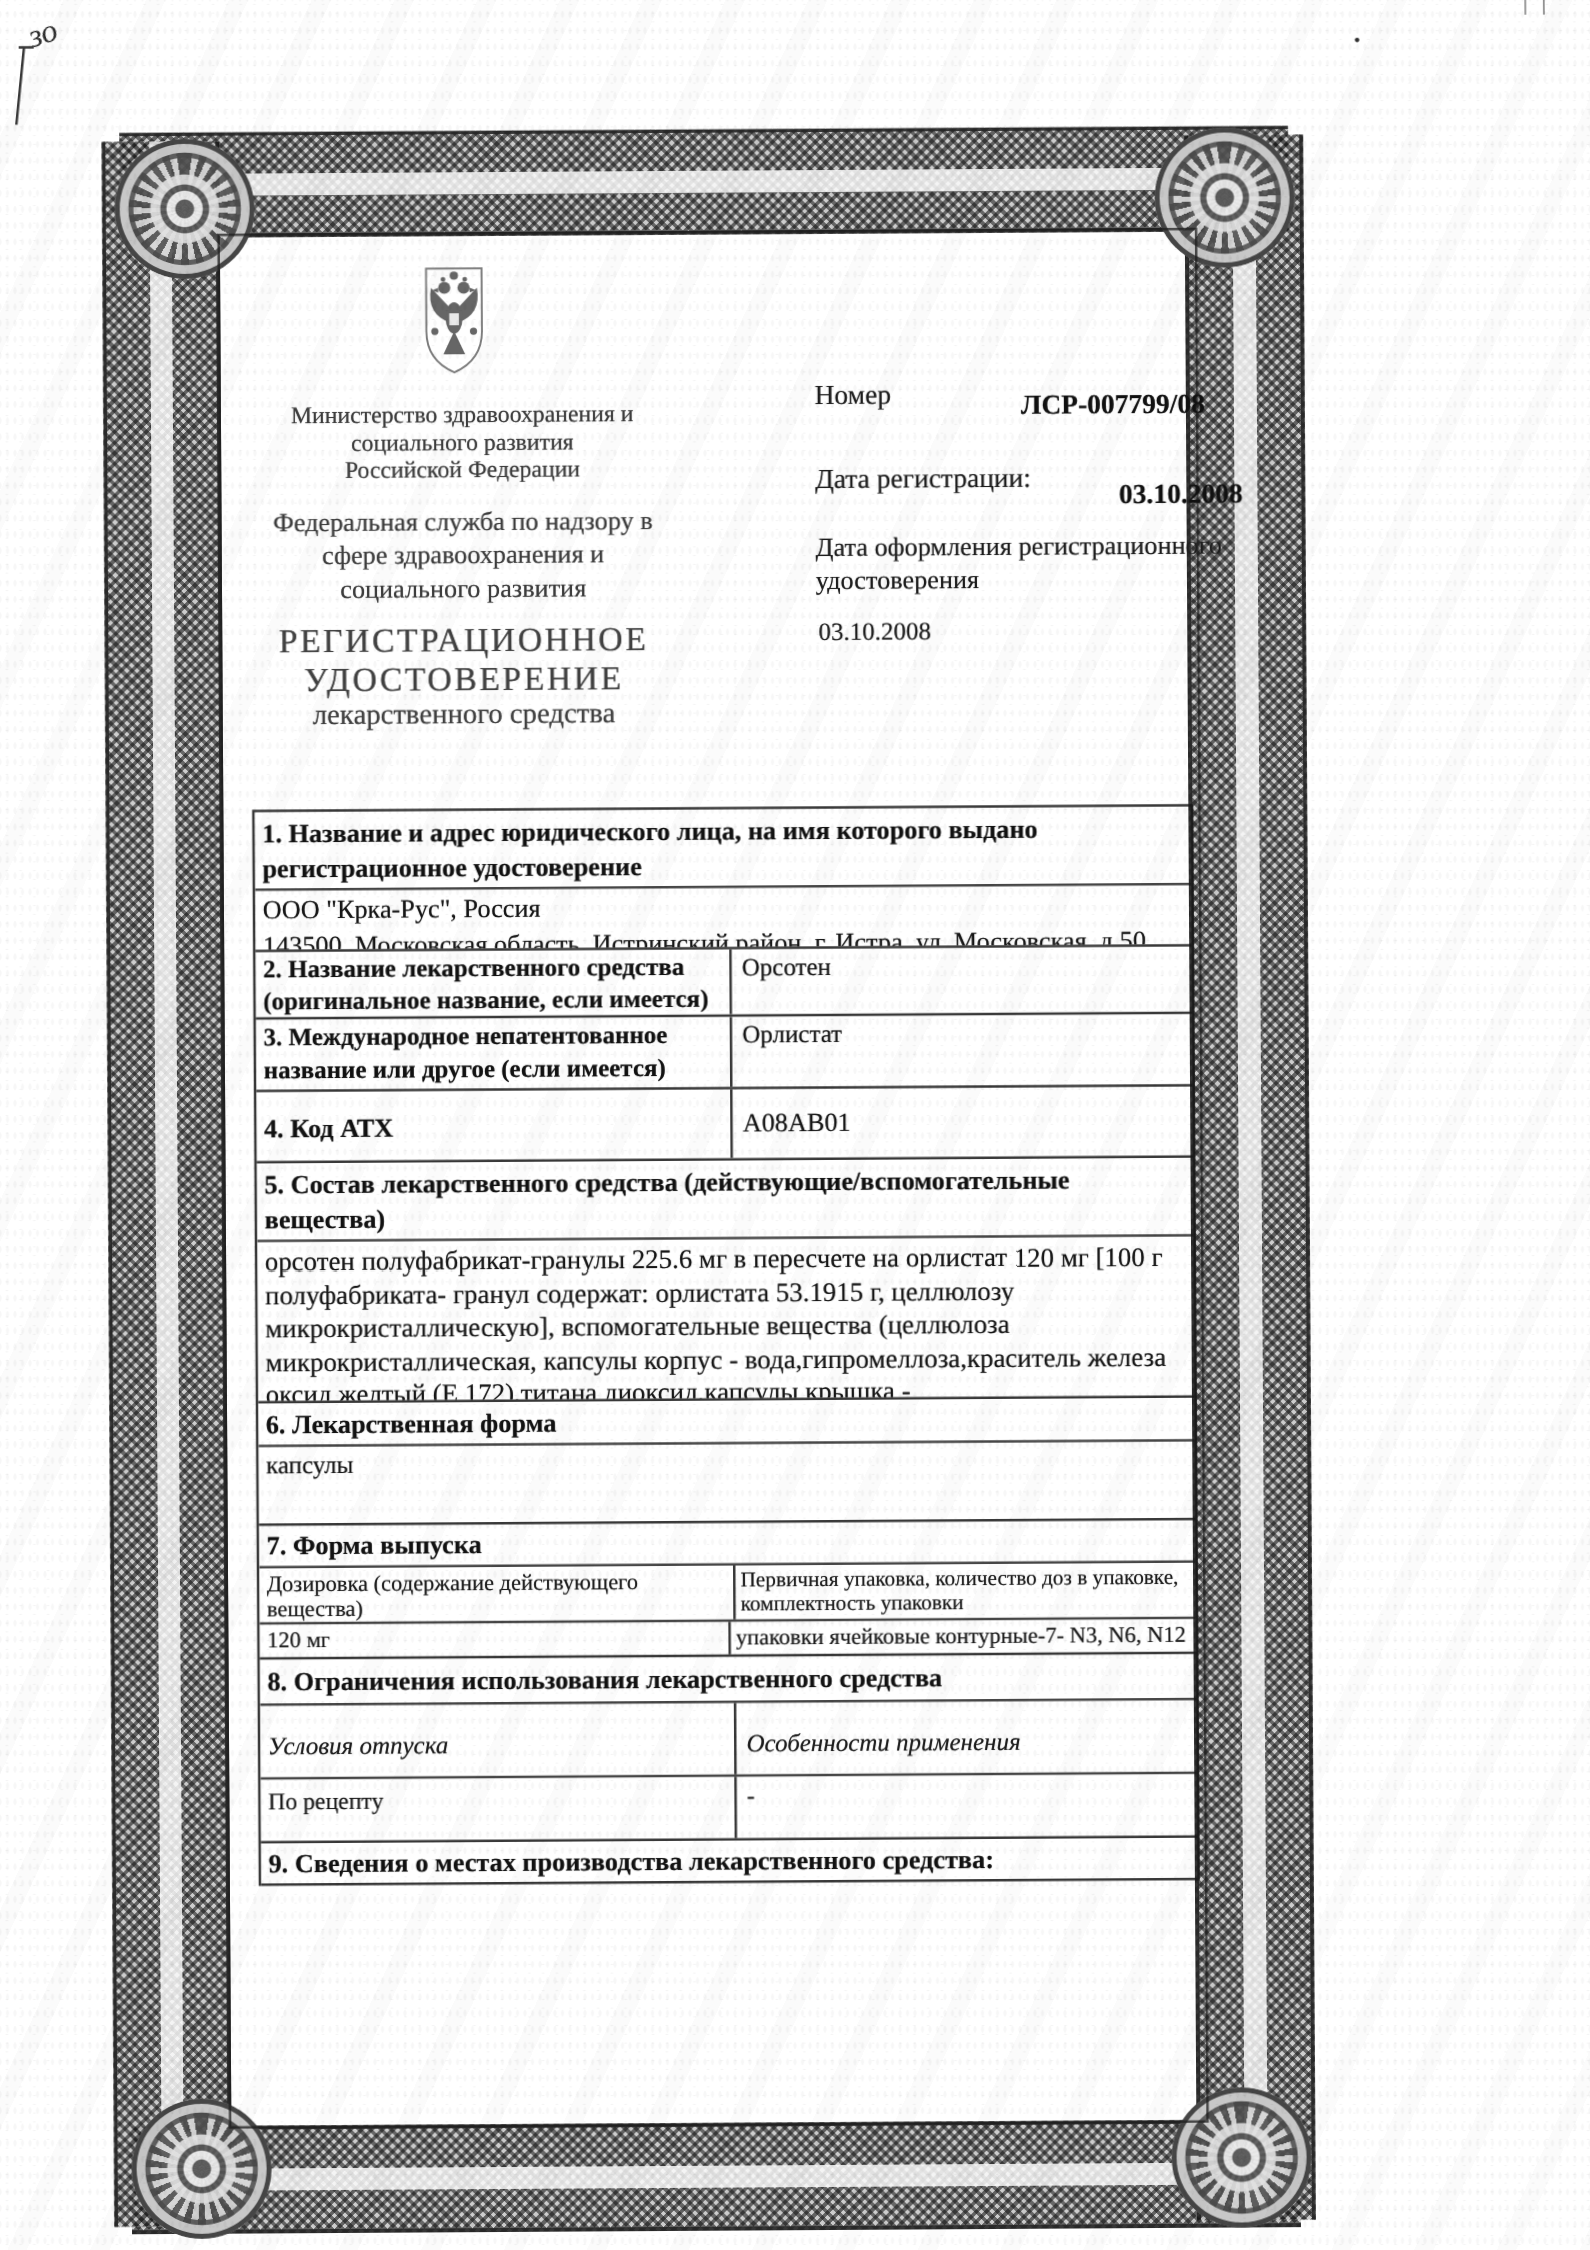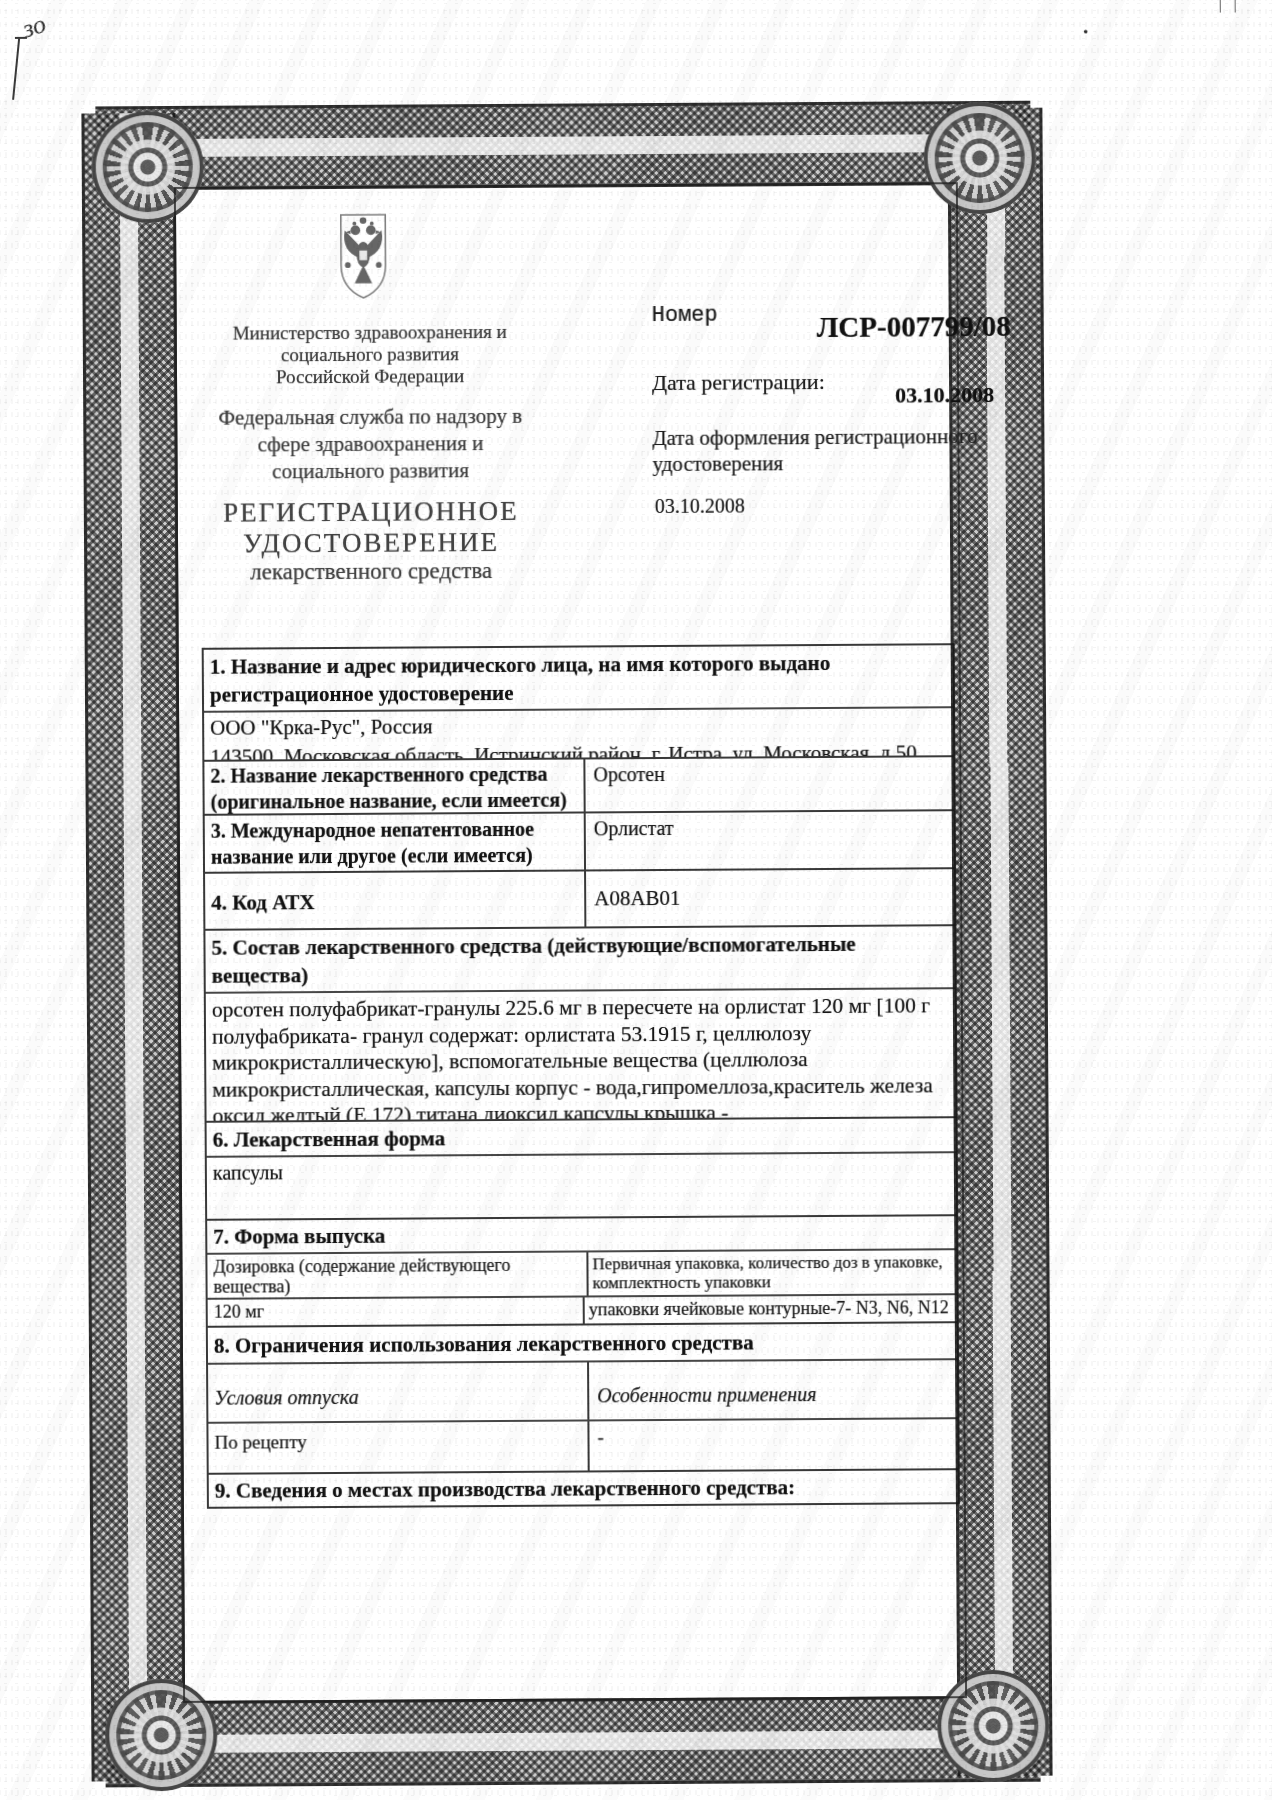--- a/index.html
+++ b/index.html
@@ -48,21 +48,21 @@
   
   .scan-text{filter:blur(.28px);text-shadow:0 0 .7px rgba(45,45,45,.65);}
   .lh-left{position:absolute;left:183px;top:320px;width:380px;text-align:center;color:#3d3d3d;}
   .ministry{font-size:19px;line-height:22px;}
   .country{font-size:19px;line-height:22px;margin-top:0;}
   .service{font-size:21px;line-height:27px;margin:16px auto 0;width:330px;}
   .doc-title{font-size:27px;line-height:31px;letter-spacing:2px;margin-top:12px;color:#424242;}
   .doc-subtitle{font-size:23px;line-height:26px;color:#414141;}
   .lh-right{position:absolute;left:655px;top:295px;width:360px;color:#1d1d1d;}
   .lab{position:absolute;font-size:22px;white-space:nowrap;}
-  .val-bold{position:absolute;font-size:29px;font-weight:bold;white-space:nowrap;color:#111;}
+  .val-bold{position:absolute;font-size:22px;font-weight:bold;white-space:nowrap;color:#111;}
   .emblem{position:absolute;left:338px;top:208px;width:58px;height:94px;filter:blur(.5px);opacity:.9;}
 
   
   .doc-table{position:absolute;left:203px;top:645px;width:753px;border:2px solid rgba(22,22,22,.85);
              border-bottom:none;box-sizing:border-box;}
   .row{position:relative;border-bottom:2px solid rgba(22,22,22,.85);box-sizing:border-box;overflow:hidden;}
   .sec-title{font-weight:bold;font-size:21px;line-height:28px;padding:3px 6px 2px;color:#121212;}
   .ruled{border-bottom:2px solid rgba(25,25,25,.8);}
   .body-text{font-size:21px;line-height:27px;padding:2px 6px;color:#161616;}
   .split{display:flex;}
@@ -110,21 +110,21 @@
     <div class="lh-left scan-text">
       <div class="ministry">Министерство здравоохранения и социального развития</div>
       <div class="country">Российской Федерации</div>
       <div class="service">Федеральная служба по надзору в сфере здравоохранения и социального развития</div>
       <div class="doc-title">РЕГИСТРАЦИОННОЕ</div>
       <div class="doc-title" style="margin-top:0;">УДОСТОВЕРЕНИЕ</div>
       <div class="doc-subtitle">лекарственного средства</div>
     </div>
 
     <div class="lh-right scan-text">
-      <div class="lab" style="left:0;top:8px;font-family:Liberation Mono, monospace;">Номер</div>
+      <div class="lab" style="left:0;top:8px;">Номер</div>
       <div class="val-bold" style="left:165px;top:17px;">ЛСР-007799/08</div>
       <div class="lab" style="left:0;top:75px;">Дата регистрации:</div>
       <div class="val-bold" style="left:243px;top:89px;font-size:22px;">03.10.2008</div>
       <div class="lab" style="left:0;top:130px;white-space:normal;width:332px;font-size:21px;line-height:26px;">Дата оформления регистрационного удостоверения</div>
       <div class="lab" style="left:2px;top:200px;font-size:20px;">03.10.2008</div>
     </div>
 
     <div class="doc-table scan-text">
 
       <div class="row" style="height:112px;">

